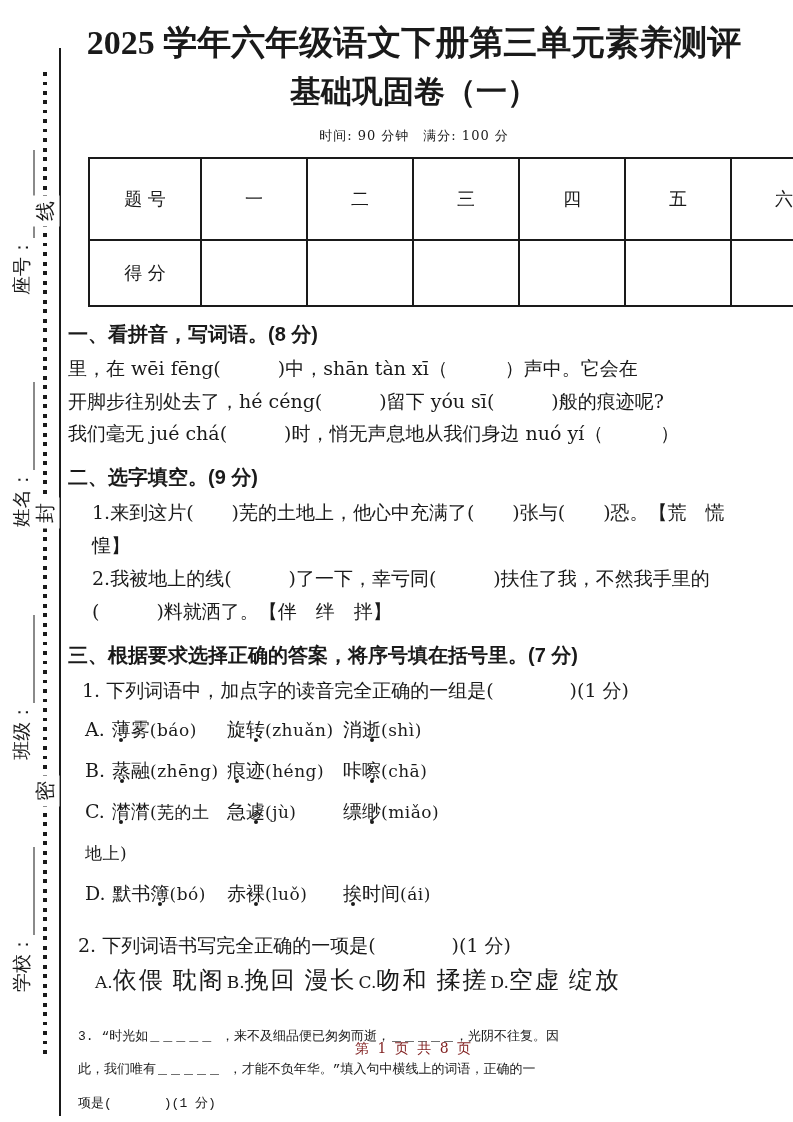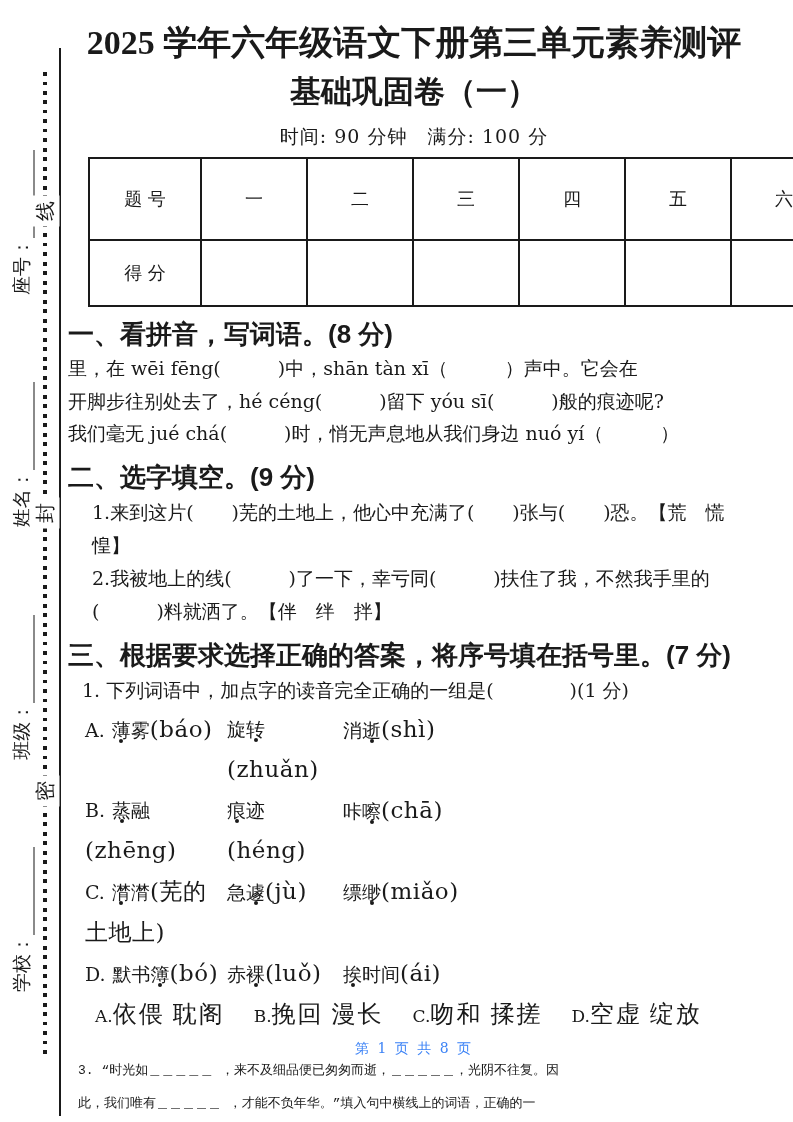--- a/index.html
+++ b/index.html
@@ -19,50 +19,50 @@
     transform:rotate(-90deg);transform-origin:0 0;
     display:flex;justify-content:space-between;align-items:center;font-size:19px;}
   .field{display:inline-flex;align-items:flex-end;}
   .f-blank{display:inline-block;width:88px;border-bottom:2px solid #8a8a8a;height:20px;}
   
   main{position:absolute;left:68px;top:0;width:692px;}
   .t1{margin:0;padding-top:20px;font-family:Liberation Serif, serif;font-weight:700;
     font-size:34px;line-height:46px;text-align:center;white-space:nowrap;}
   .t2{margin:4px 0 0;font-family:"Liberation Sans",sans-serif;font-weight:700;
     font-size:31px;line-height:44px;text-align:center;}
-  .meta{margin-top:10px;font-size:19px;line-height:24px;text-align:center;letter-spacing:1px;}
+  .meta{margin-top:10px;font-size:13px;line-height:24px;text-align:center;letter-spacing:1px;}
   table.score{margin:9px 0 0 20px;width:617px;border-collapse:collapse;table-layout:fixed;}
   table.score td{border:2px solid #1a1a1a;text-align:center;font-size:18px;padding:16px;}
   table.score tr:first-child td{height:34px;}
   table.score tr:last-child td{height:32px;}
   td.wcell{width:72px;}
   td.tcell{width:78px;}
   h2.sec{margin:14px 0 0;font-family:"Liberation Sans",sans-serif;font-weight:700;
-    font-size:26px;line-height:26px;}
+    font-size:20px;line-height:26px;}
   .para{margin-top:5px;}
   .para .line{font-size:19px;line-height:32.5px;white-space:nowrap;}
   .para .line.indent{text-indent:36px;}
   .items{margin-top:6px;margin-left:24px;}
   .items .item{font-size:19px;line-height:33px;}
   .stem{margin:7px 0 0 14px;font-size:19px;line-height:30px;white-space:nowrap;}
   .q1opts{margin-top:4px;}
   .opt-row{display:grid;grid-template-columns:142px 116px 1fr;margin-left:17px;
     font-size:19px;line-height:40px;}
   .lbl{margin-right:7px;}
-  .pinyin{font-size:23px;letter-spacing:0.5px;}
+  .pinyin{font-size:17px;letter-spacing:0.5px;}
   .dotchar{position:relative;}
   .dotchar::after{content:"";position:absolute;left:50%;bottom:-2px;width:4px;height:4px;
     border-radius:50%;background:#1a1a1a;transform:translateX(-50%);}
-  .q2opts{margin:4px 0 0 27px;display:flex;gap:29px;align-items:baseline;height:42px;}
+  .q2opts{margin:4px 0 0 27px;display:flex;gap:2px;align-items:baseline;height:42px;}
   .opt2 .lbl2{font-size:17px;}
   .hand{font-family:cursive;font-size:24px;letter-spacing:2px;}
   .q3block{margin:14px 0 0 10px;}
   .q3block .line{font-size:13px;line-height:33.5px;white-space:nowrap;font-family:Liberation Mono, monospace;}
   footer{position:absolute;left:68px;top:1040px;width:692px;text-align:center;
-    font-size:14px;letter-spacing:2px;color:#3b82f6;}
+    font-size:14px;letter-spacing:2px;color:#7f1d1d;}
 </style>
 </head>
 <body>
 
 <div class="solid-rule"></div>
 <div class="dotted-rule"></div>
 <div id="sealChars">
     <span class="seal-char" style="top: 196px;">线</span>
     <span class="seal-char" style="top: 498px;">封</span>
     <span class="seal-char" style="top: 776px;">密</span>
@@ -154,20 +154,21 @@
         <span><span class="word"><span>急</span><span class="dotchar">遽</span><span></span><span class="pinyin">(jù)</span></span></span>
         <span><span class="word"><span>缥</span><span class="dotchar">缈</span><span></span><span class="pinyin">(miǎo)</span></span></span>
       </div>
       <div class="opt-row">
         <span><span class="lbl">D.</span><span class="word"><span>默书</span><span class="dotchar">簿</span><span></span><span class="pinyin">(bó)</span></span></span>
         <span><span class="word"><span>赤</span><span class="dotchar">裸</span><span></span><span class="pinyin">(luǒ)</span></span></span>
         <span><span class="word"><span></span><span class="dotchar">挨</span><span>时间</span><span class="pinyin">(ái)</span></span></span>
       </div>
     </div>
 
+  <div class="stem" style="margin-left:10px;margin-top:16px;">2. 下列词语书写完全正确的一项是(　　　　)(1 分)</div>
   <div class="q2opts" id="q2Opts">
       <span class="opt2"><span class="lbl2">A.</span><span class="hand">依偎 耽阁</span></span>
       <span class="opt2"><span class="lbl2">B.</span><span class="hand">挽回 漫长</span></span>
       <span class="opt2"><span class="lbl2">C.</span><span class="hand">吻和 揉搓</span></span>
       <span class="opt2"><span class="lbl2">D.</span><span class="hand">空虚 绽放</span></span>
     </div>
 
   <div class="q3block" id="q3Lines">
       <div class="line">3. “时光如＿＿＿＿＿ ，来不及细品便已匆匆而逝，＿＿＿＿＿，光阴不往复。因</div>
       <div class="line">此，我们唯有＿＿＿＿＿ ，才能不负年华。”填入句中横线上的词语，正确的一</div>

